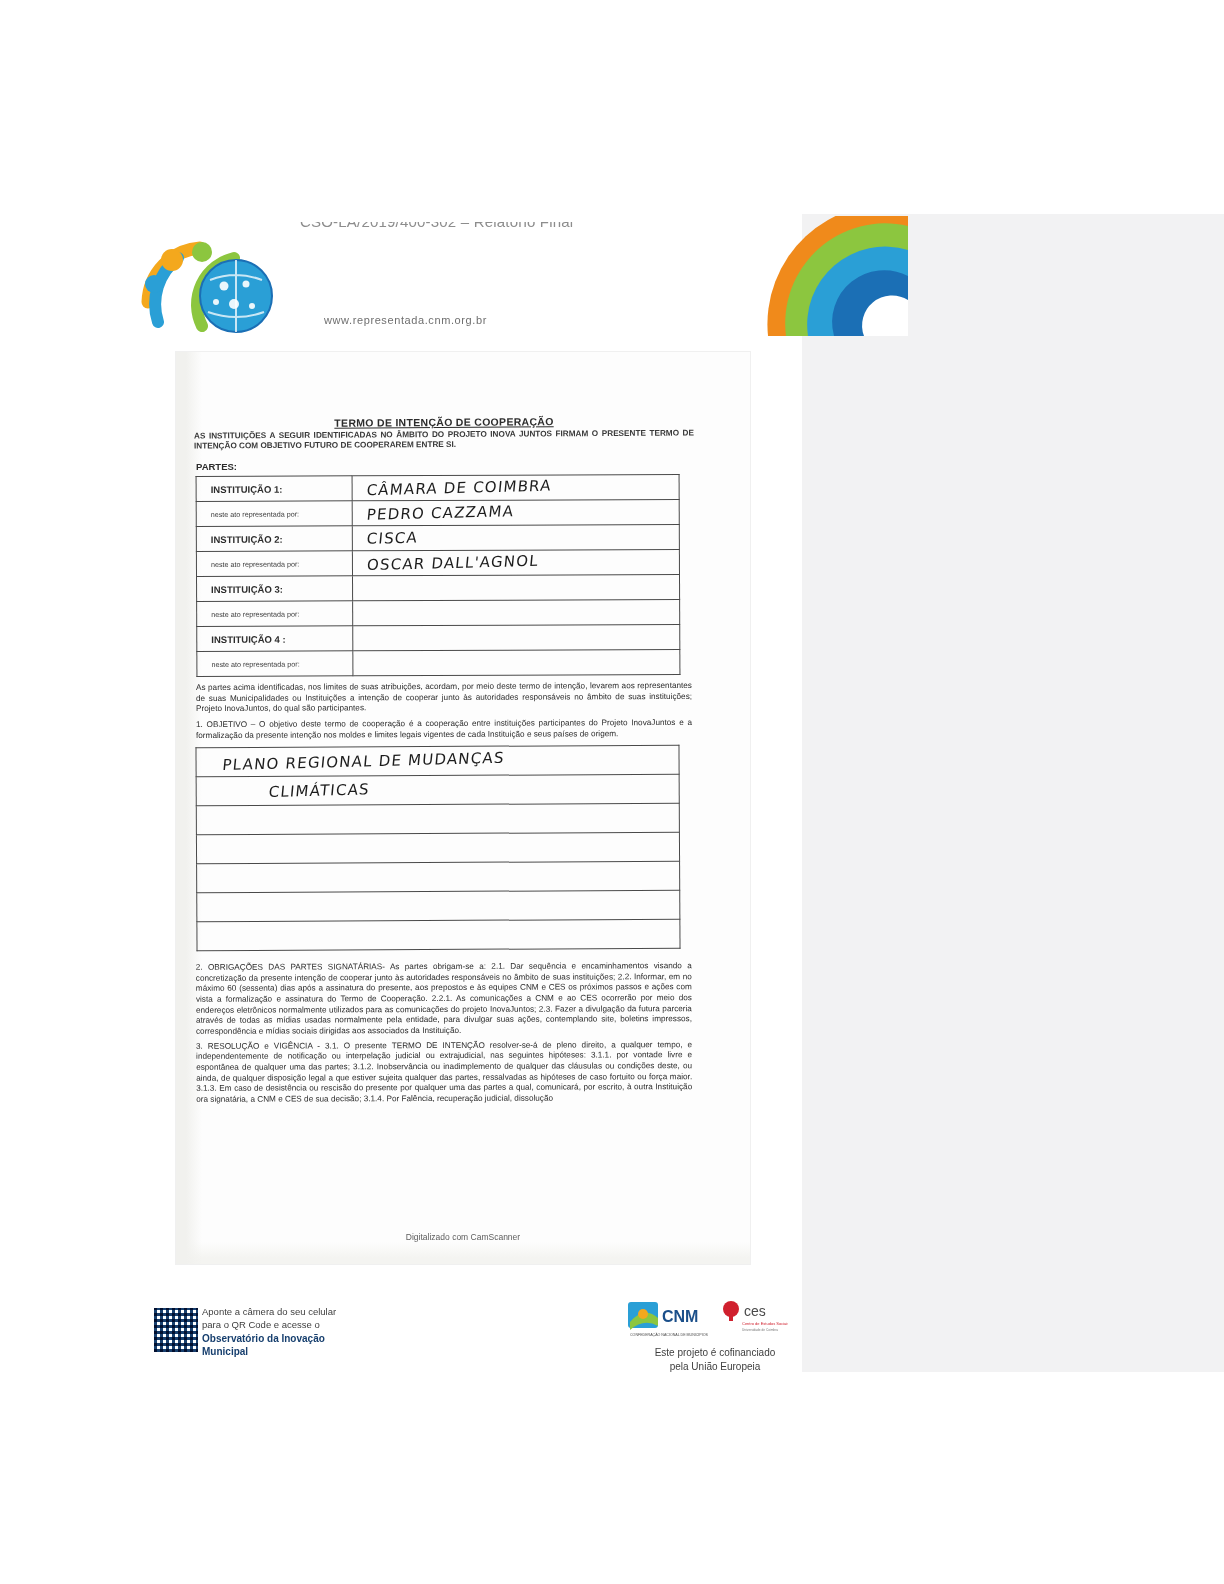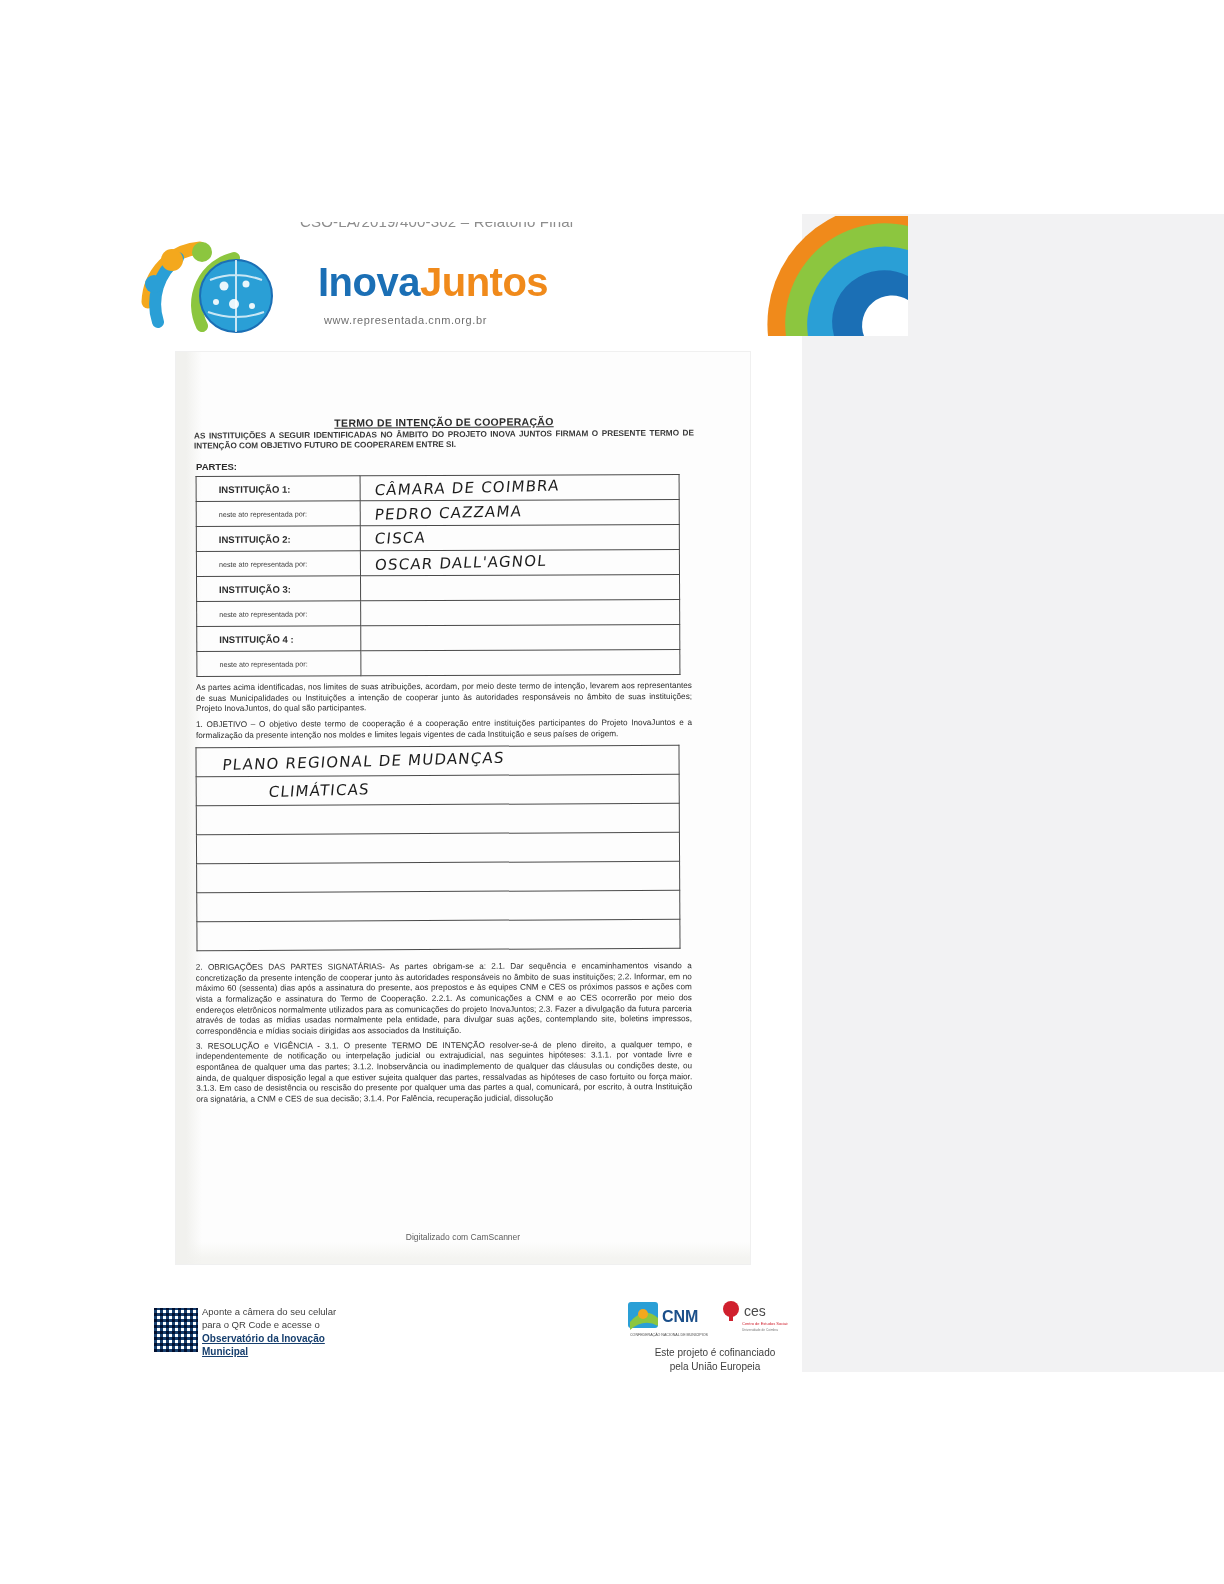--- a/index.html
+++ b/index.html
@@ -146,21 +146,21 @@
   }
   table.parties td {
     border: 1px solid #4a4a4a;
     height: 22px;
     vertical-align: middle;
   }
   td.lab {
     width: 140px;
     font-size: 9.5px;
     font-weight: bold;
-    padding-left: 22px;
+    padding-left: 14px;
     border-right: none;
   }
   td.lab.small {
     font-size: 7.2px;
     font-weight: normal;
     color: #3b3b3b;
   }
   td.val {
     padding-left: 14px;
     font-family: "DejaVu Sans", sans-serif;
@@ -247,21 +247,21 @@
   }
   .qr-text {
     position: absolute;
     left: 202px;
     top: 16px;
     font-size: 9.5px;
     color: #3e3e3e;
     line-height: 1.35;
     width: 150px;
   }
-  .qr-text .strong { font-weight: bold; color: #173f6e; font-size: 10px; text-decoration: underline; }
+  .qr-text .strong { font-weight: bold; color: #173f6e; font-size: 10px; }
 
   .office {
     position: absolute;
     left: 372px;
     top: 14px;
     width: 250px;
     text-align: center;
     font-size: 9px;
     color: #3e3e3e;
     line-height: 1.45;
@@ -318,23 +318,20 @@
       <circle cx="98" cy="56" r="36" fill="none" stroke="#1b6fb5" stroke-width="2"></circle>
       <path d="M72,40 q26,-10 52,0 M70,72 q28,10 56,0 M98,20 v72" stroke="#ffffff" stroke-width="2" fill="none" opacity=".75"></path>
       <circle cx="86" cy="46" r="4.5" fill="#ffffff" opacity=".9"></circle>
       <circle cx="108" cy="44" r="3.5" fill="#ffffff" opacity=".9"></circle>
       <circle cx="96" cy="64" r="5" fill="#ffffff" opacity=".9"></circle>
       <circle cx="114" cy="66" r="3" fill="#ffffff" opacity=".9"></circle>
       <circle cx="78" cy="62" r="3" fill="#ffffff" opacity=".9"></circle>
     </svg>
   </div>
 
-  <div class="logo-text">
-    <span class="a">Inova</span><span class="b">Juntos</span>
-  </div>
   <div class="logo-url">www.representada.cnm.org.br</div>
 
   <div class="swoosh">
     <svg viewBox="0 0 200 130" width="200" height="130" aria-hidden="true">
       <path d="M200,-10 A120,120 0 0 0 60,120 L200,120 Z" fill="#f08a1b"></path>
       <path d="M200,10 A100,100 0 0 0 78,120 L200,120 Z" fill="#8cc63f"></path>
       <path d="M200,34 A78,78 0 0 0 100,120 L200,120 Z" fill="#2a9fd6"></path>
       <path d="M200,60 A52,52 0 0 0 126,120 L200,120 Z" fill="#1b6fb5"></path>
       <path d="M200,84 A30,30 0 0 0 156,120 L200,120 Z" fill="#ffffff"></path>
     </svg>

